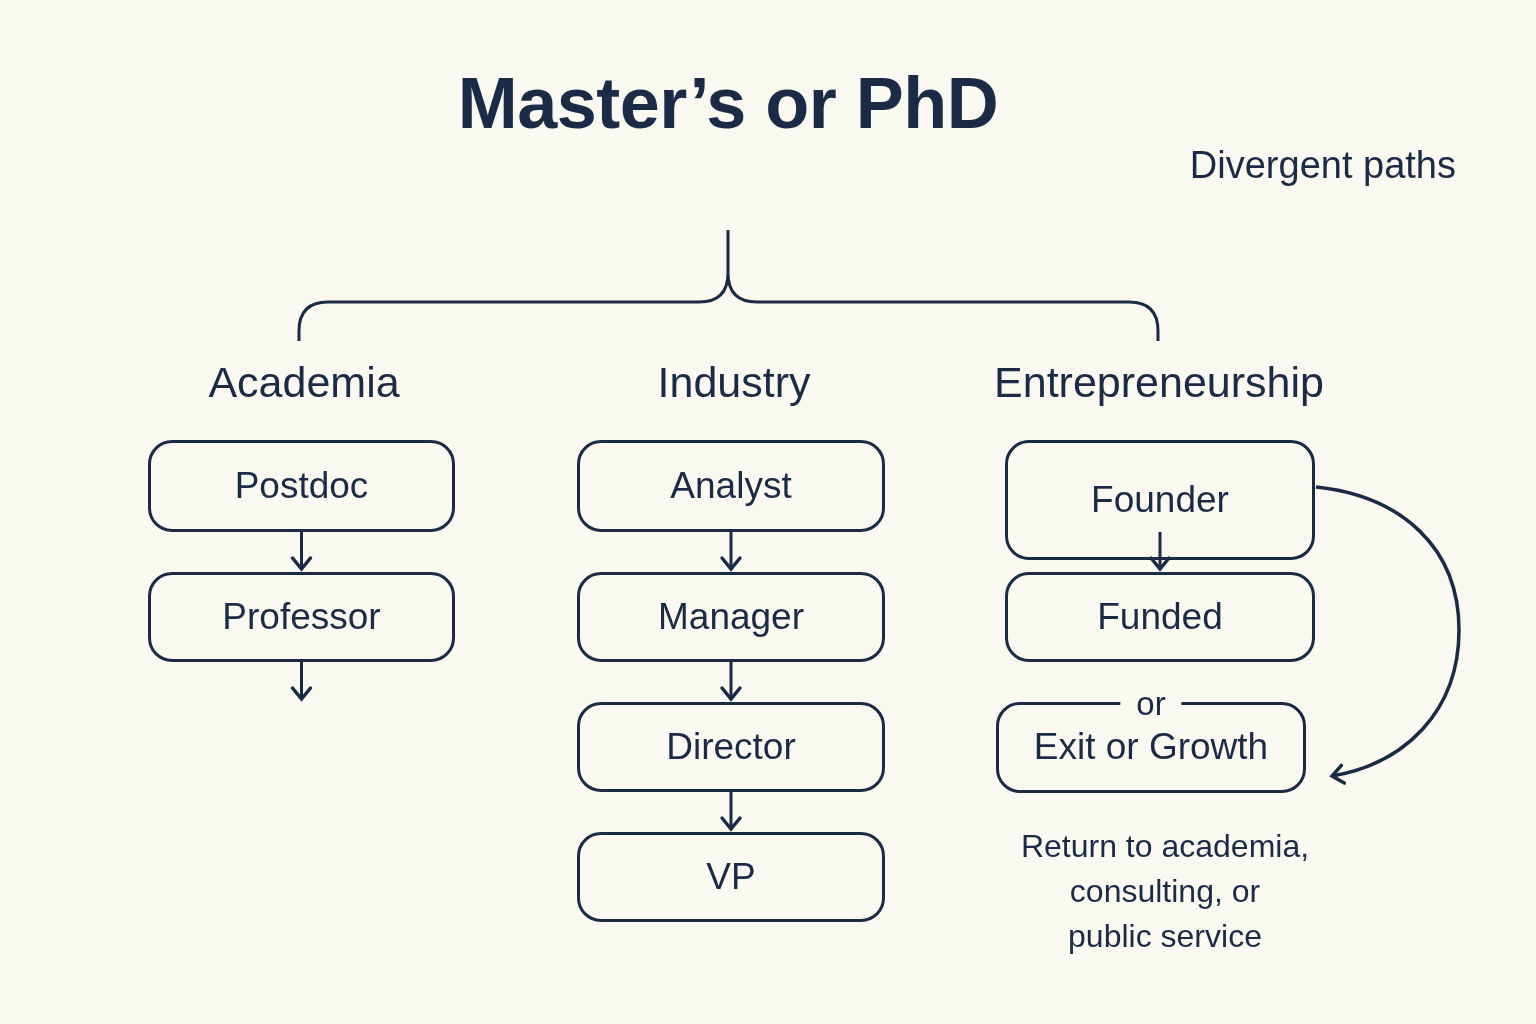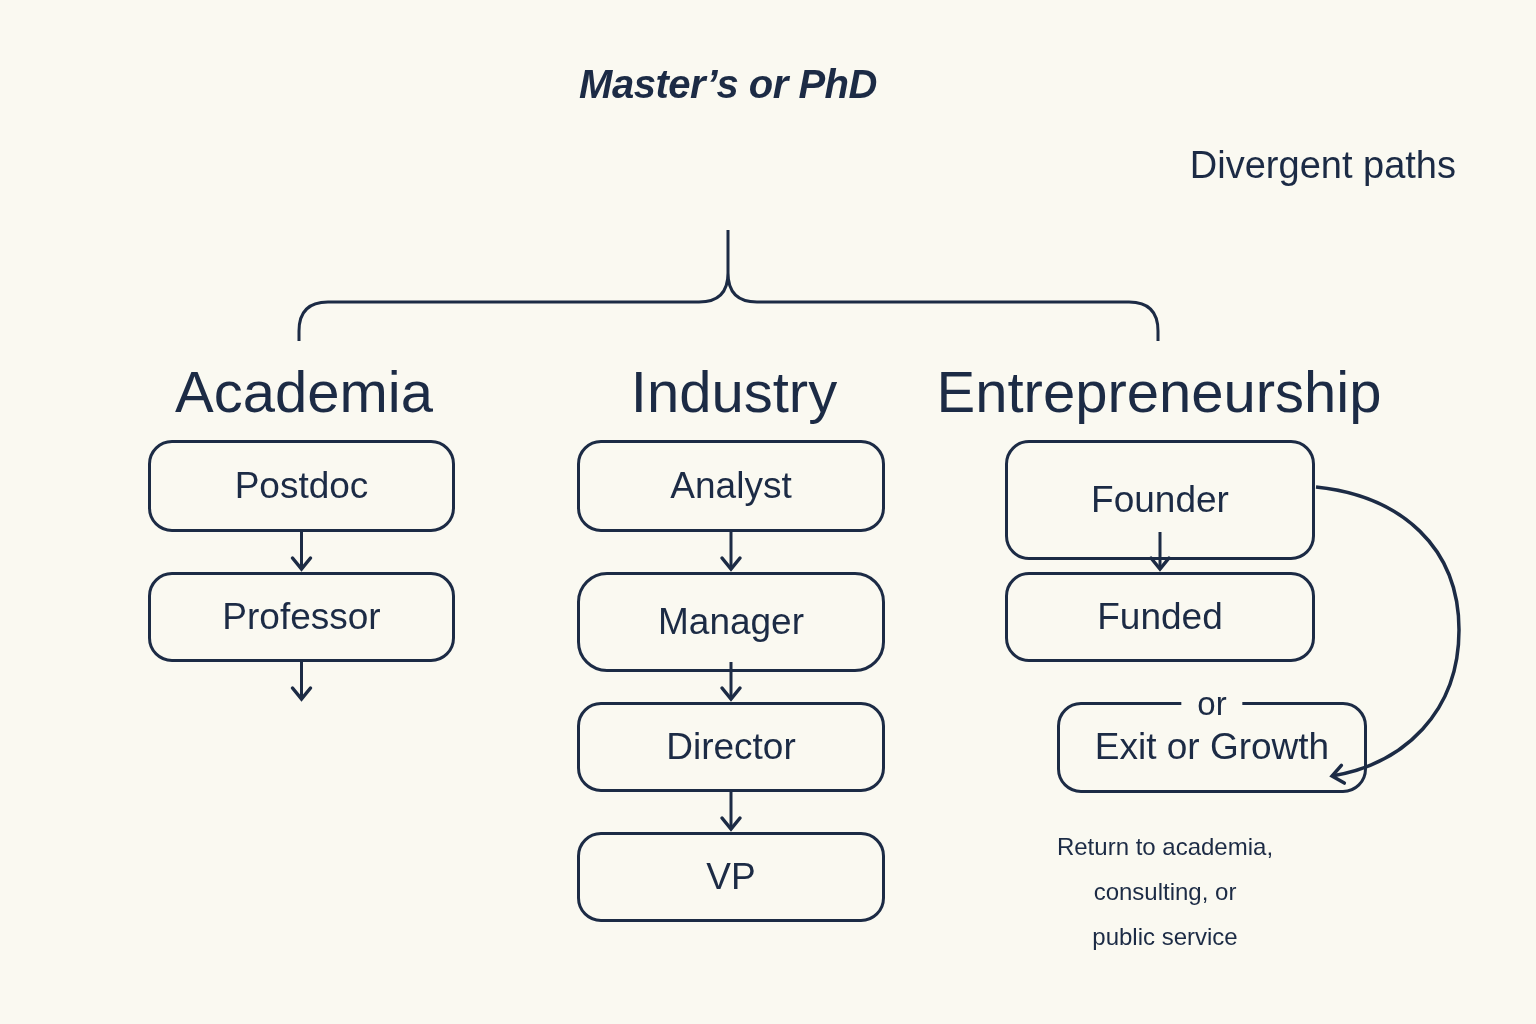--- a/index.html
+++ b/index.html
@@ -27,38 +27,37 @@
   }
   .ink-stroke {
     stroke: var(--ink);
     fill: none;
   }
   .title {
     position: absolute;
     left: 0; top: 62px;
     width: 1456px;
     text-align: center;
-    font-size: 40px;
+    font-size: 72px;
     font-weight: 700;
     letter-spacing: -0.5px;
-    font-style: italic;
   }
   .subtitle {
     position: absolute;
     left: 0; top: 144px;
     width: 1456px;
     text-align: right;
     font-size: 38px;
     font-weight: 400;
   }
   .col-header {
     position: absolute;
     top: 358px;
     transform: translateX(-50%);
-    font-size: 58px;
+    font-size: 43px;
     font-weight: 500;
     white-space: nowrap;
     text-align: right;
   }
   #header-academia { left: 304px; }
   #header-industry { left: 734px; }
   #header-entrepreneurship { left: 1159px; }
   .box {
     position: absolute;
     border: 3px solid var(--ink);
@@ -73,46 +72,46 @@
     background: transparent;
     padding: 0 8px;
   }
   
   #box-postdoc   { left: 148px; top: 440px; width: 307px; height: 92px; }
   #box-professor { left: 148px; top: 572px; width: 307px; height: 90px; }
   #box-deptchair { left: 148px; top: 702px; width: 307px; height: 124px; }
   #box-deptchair .label { width: 250px; }
   
   #box-analyst  { left: 577px; top: 440px; width: 308px; height: 92px; }
-  #box-manager  { left: 577px; top: 572px; width: 308px; height: 100px; border-radius: 30px; }
+  #box-manager  { left: 577px; top: 572px; width: 308px; height: 90px; }
   #box-director { left: 577px; top: 702px; width: 308px; height: 90px; }
   #box-vp       { left: 577px; top: 832px; width: 308px; height: 90px; }
   
   #box-founder { left: 1005px; top: 440px; width: 310px; height: 120px; }
   #box-funded  { left: 1005px; top: 572px; width: 310px; height: 90px; text-align: center; }
-  #box-exit    { left: 1057px; top: 702px; width: 310px; height: 91px; }
+  #box-exit    { left: 996px; top: 702px; width: 310px; height: 91px; }
   .or-label {
     position: absolute;
     left: 50%;
     top: -20px;
     transform: translateX(-50%);
     background: var(--bg);
     padding: 0 16px;
     font-size: 33px;
     font-weight: 500;
     line-height: 38px;
     white-space: nowrap;
   }
   .note {
     position: absolute;
     left: 1165px;
     top: 824px;
     transform: translateX(-50%);
     text-align: center;
-    font-size: 24px;
+    font-size: 32px;
     font-weight: 400;
     line-height: 45px;
     white-space: nowrap;
   }
 </style>
 </head>
 <body>
 
 <div class="canvas">
 

